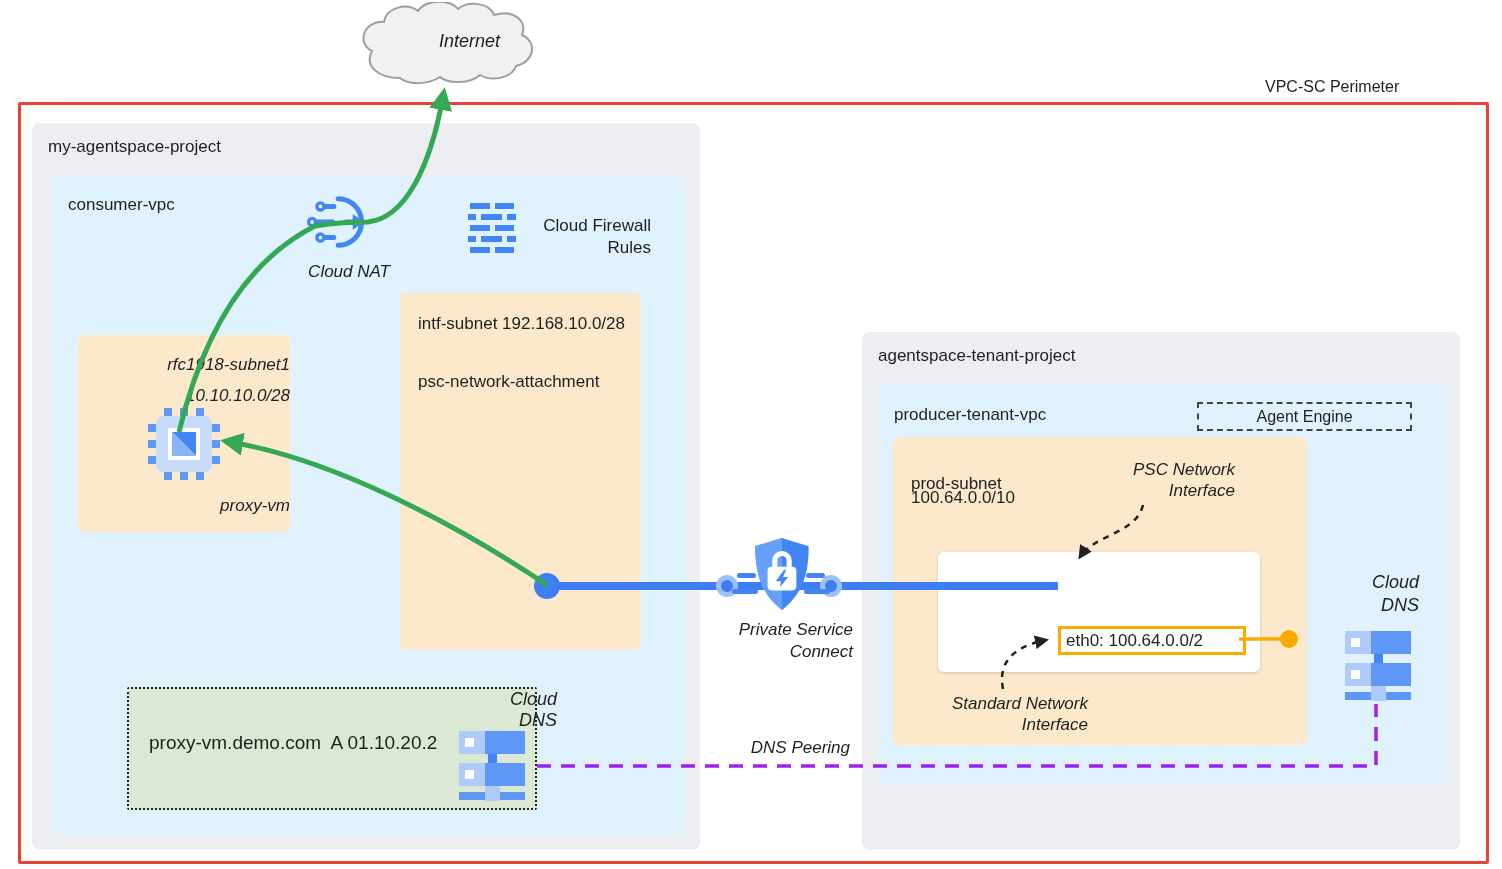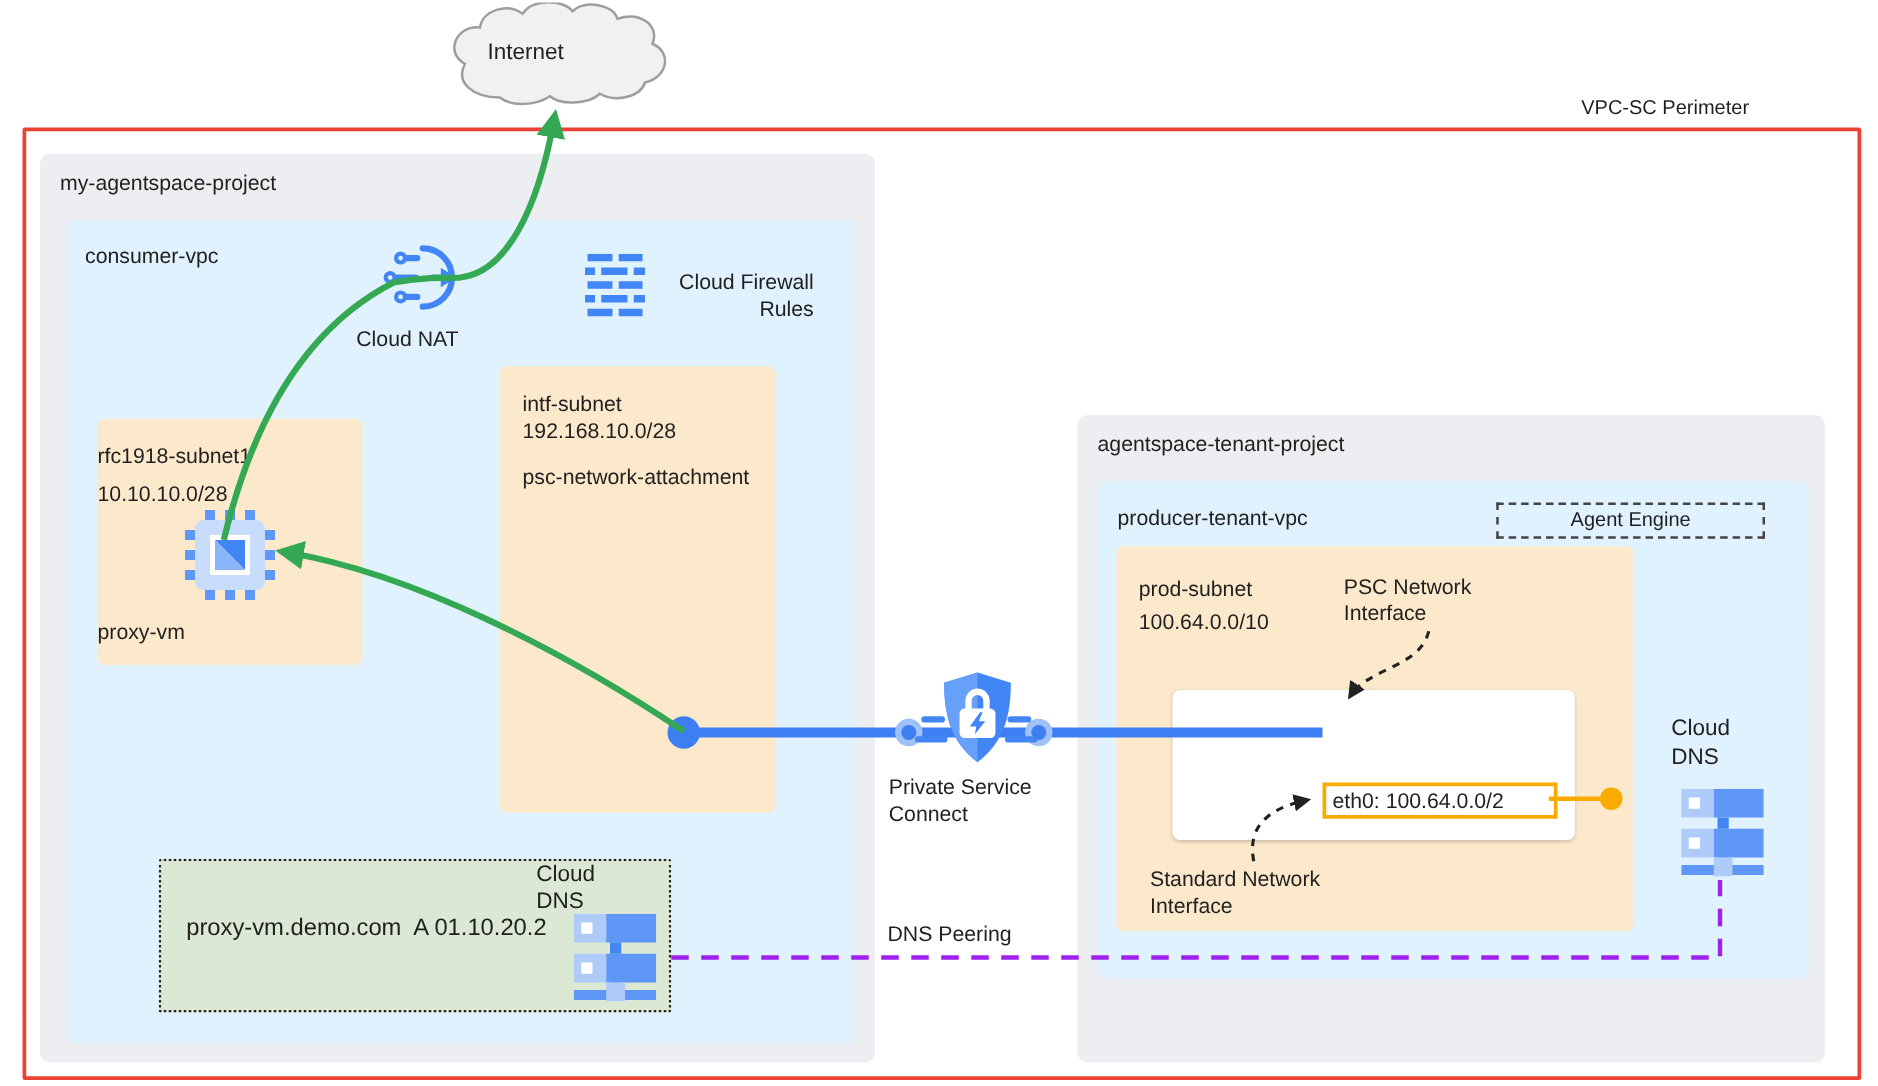--- a/index.html
+++ b/index.html
@@ -2,21 +2,21 @@
 <html><head>
 <meta charset="utf-8">
 <style>
   html,body{margin:0;padding:0;background:#fff;}
   #stage{
     position:relative;width:1502px;height:869px;background:#fff;overflow:hidden;
     font-family:"Liberation Sans",sans-serif;color:#1f1f1f;
   }
   .abs{position:absolute;}
   .lbl{font-size:17px;line-height:21px;color:#1f1f1f;}
-  .center{text-align:left;}
+  .center{text-align:right;font-style:italic;}
   .box{position:absolute;border-radius:8px;}
   .gray-box{background:#eceef1;}
   .blue-box{background:#e0f2fd;}
   .orange-box{background:#fce9cc;border-radius:6px;}
   .green-box{background:#dbe8d3;border:2px dotted #222;border-radius:2px;}
   .white-card{background:#fff;border-radius:6px;box-shadow:0 1px 3px rgba(0,0,0,.18);}
   .perimeter{position:absolute;left:18px;top:102px;width:1465px;height:756px;
     border:3px solid #ea4335;border-radius:2px;}
   .eth{position:absolute;background:#fff;font-size:17px;line-height:25px;
     padding-left:5px;white-space:nowrap;}
@@ -35,21 +35,21 @@
 
   <div class="perimeter"></div>
   <div class="abs lbl" style="left:1265px;top:76px;width:180px;text-align:left;font-size:16px;">VPC-SC Perimeter</div>
 
   <div class="box gray-box" style="left:32px;top:123px;width:668px;height:727px;"></div>
   <div class="abs lbl" style="left:48px;top:136px;">my-agentspace-project</div>
 
   <div class="box blue-box" style="left:52px;top:176px;width:633px;height:659px;"></div>
   <div class="abs lbl" style="left:68px;top:194px;">consumer-vpc</div>
 
-  <div class="abs orange-box" style="left:400px;top:293px;width:220px;height:357px;">
+  <div class="abs orange-box" style="left:400px;top:293px;width:241px;height:357px;">
     <div class="lbl abs" style="left:18px;top:20px;">intf-subnet 192.168.10.0/28</div>
     <div class="lbl abs" style="left:18px;top:78px;">psc-network-attachment</div>
   </div>
 
   <div class="abs orange-box" style="left:78px;top:335px;width:212px;height:197px;">
     <div class="lbl abs center" style="left:0;top:19px;width:100%;">rfc1918-subnet1</div>
     <div class="lbl abs center" style="left:0;top:50px;width:100%;">10.10.10.0/28</div>
     <div class="lbl abs center" style="left:0;top:160px;width:100%;">proxy-vm</div>
   </div>
 
@@ -142,21 +142,21 @@
 
   <div class="box gray-box" style="left:862px;top:332px;width:598px;height:518px;"></div>
   <div class="abs lbl" style="left:878px;top:345px;">agentspace-tenant-project</div>
 
   <div class="box blue-box" style="left:878px;top:385px;width:569px;height:398px;"></div>
   <div class="abs lbl" style="left:894px;top:404px;">producer-tenant-vpc</div>
 
   <div class="dashed-frame" style="left:1197px;top:402px;width:211px;height:25px;">Agent Engine</div>
 
   <div class="abs orange-box" style="left:893px;top:437px;width:414px;height:308px;">
-    <div class="lbl abs" style="left:18px;top:24px;">prod-subnet</div>
+    <div class="lbl abs" style="left:18px;top:36px;">prod-subnet</div>
     <div class="lbl abs" style="left:18px;top:50px;">100.64.0.0/10</div>
   </div>
 
   <div class="abs lbl center" style="left:1075px;top:459px;width:160px;">
     <div>PSC Network</div>
     <div>Interface</div>
   </div>
 
   <div class="abs white-card" style="left:938px;top:552px;width:322px;height:120px;"></div>
 

